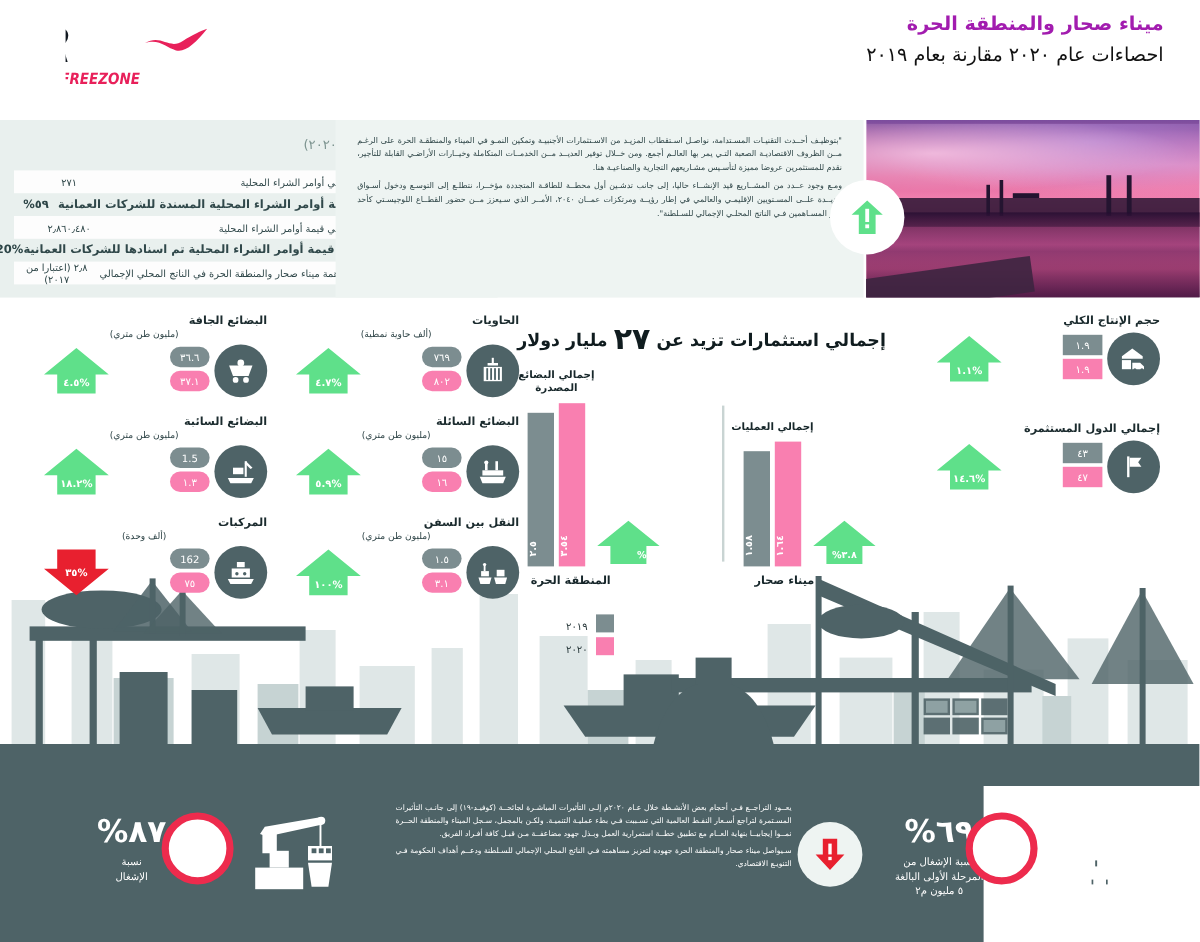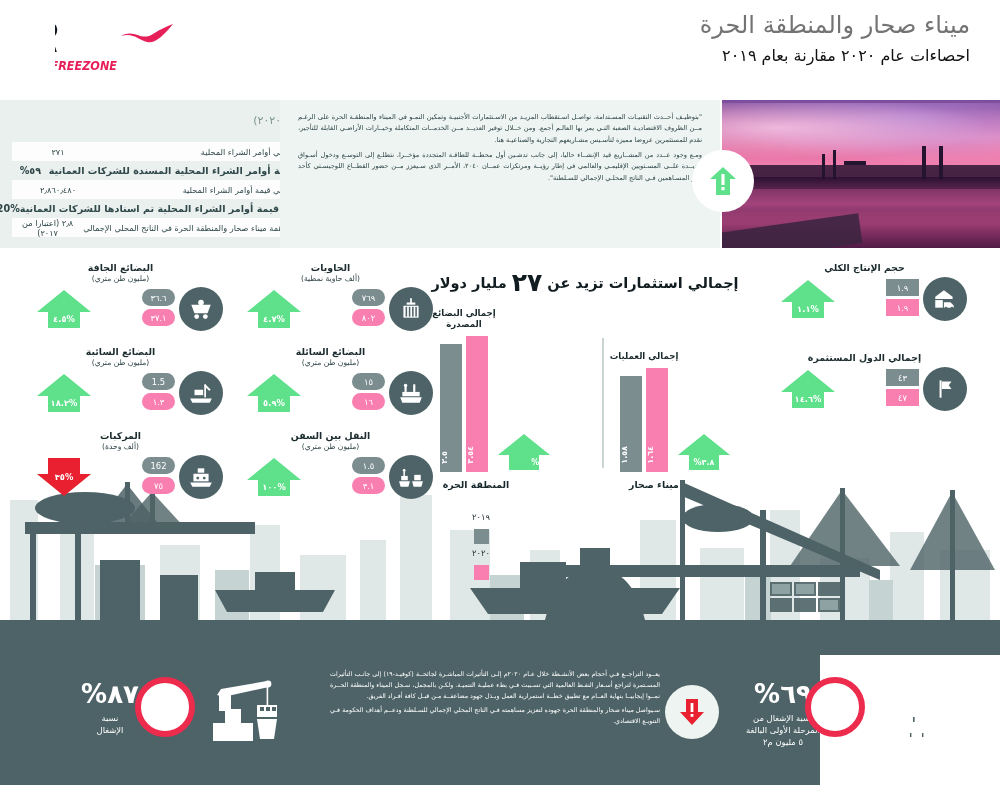--- a/index.html
+++ b/index.html
@@ -8,21 +8,21 @@
     font-family: "DejaVu Sans", "Liberation Sans", sans-serif;
     background: #ffffff; overflow: hidden; position: relative;
   }
   .page { position: relative; width: 1000px; height: 785px; }
 
   
   .header { position: absolute; inset: 0 0 auto 0; height: 98px; background: #fff; }
   .logo-wrap { position: absolute; right: auto; left: 55px; top: 14px; width: 220px; height: 60px; }
   .logo-svg { width: 220px; height: 62px; display: block; }
   .title-block { position: absolute; left: auto; right: 30px; top: 10px; text-align: right; width: 560px; }
-  .main-title { font-size: 24px; font-weight: normal; color: #737373; letter-spacing: .5px; line-height: 1.25; }
+  .main-title { font-size: 16px; font-weight: bold; color: #a21caf; letter-spacing: .5px; line-height: 1.25; }
   .sub-title { font-size: 16px; color: #111; margin-top: 6px; letter-spacing: .3px; }
 
   
   .panel-added { position: absolute; left: 0; top: 100px; width: 415px; height: 148px; background: #e9f0ee; }
   .panel-added h3 { font-size: 11px; color: #7d9490; font-weight: normal; text-align: right; padding: 14px 22px 0 0; }
   .rows { position: absolute; right: 110px; left: 12px; top: 42px; }
   .row { display: flex; align-items: center; height: 19px; font-size: 8.2px; color: #30484a; }
   .row.alt { background: #fdfdfd; }
   .row.plain { background: transparent; }
   .row .label { flex: 1; text-align: right; padding-right: 8px; white-space: nowrap; }
@@ -52,21 +52,21 @@
      background: #3d2540; transform: rotate(-8deg); opacity: .9; }
   .badge-circle { position: absolute; left: 248px; top: 150px; width: 62px; height: 62px;
      background: #fff; border-radius: 50%; display: flex; align-items: center; justify-content: center; z-index: 5; }
 
   
   .skyline-bg { position: absolute; left: 0; top: 470px; width: 1000px; height: 185px; }
 
   
   .stat { position: absolute; width: 205px; height: 72px; }
   .stat .hd { text-align: center; }
-  .stat .hd .t { font-size: 9.4px; font-weight: bold; color: #1b2b2e; }
+  .stat .hd .t { font-size: 9.4px; font-weight: bold; color: #1b2b2e; text-align: right; }
   .stat .hd .u { font-size: 7.6px; color: #2c4245; margin-top: 1px; }
   .stat .body { position: relative; height: 46px; margin-top: 3px; display: flex;
      align-items: center; justify-content: flex-end; direction: ltr; }
   .arrow { width: 58px; height: 42px; position: relative; flex: 0 0 auto; }
   .arrow .av { position: absolute; inset: 0; }
   .arrow .pct { position: absolute; left: 0; right: 0; bottom: 6px; text-align: center;
      font-size: 8.4px; font-weight: bold; color: #fff; }
   .bars { flex: 0 0 auto; width: 78px; margin: 0 4px; }
   .bar { height: 17px; border-radius: 9px; display: flex; align-items: center;
      justify-content: center; color: #fff; font-size: 8.4px; font-weight: normal; margin-bottom: 3px; margin-left: 45px; }
@@ -91,21 +91,21 @@
   .col { width: 22px; position: relative; }
   .col .lab { position: absolute; bottom: 8px; left: 0; right: 0; text-align: center;
      color: #fff; font-size: 8px; font-weight: bold;
      writing-mode: vertical-rl; transform: rotate(180deg); margin: 0 auto; }
   .col.g { background: #7c8d90; }
   .col.p { background: #f97fb0; }
   .grp .xlab { position: absolute; top: 100%; left: 50%; transform: translateX(-50%);
      margin-top: 7px; font-size: 9.4px; font-weight: bold; color: #16262a; white-space: nowrap; }
   .grp .uparrow { position: absolute; bottom: 0; width: 56px; height: 40px; }
   .legend { position: absolute; left: 472px; top: 512px; }
-  .legend .li { display: flex; align-items: center; gap: 7px; margin-bottom: 4px; direction: ltr; flex-direction: column; }
+  .legend .li { display: flex; align-items: flex-end; gap: 7px; margin-bottom: 4px; direction: ltr; }
   .legend .sw { width: 15px; height: 15px; }
   .legend .sw.g { background: #7c8d90; }
   .legend .sw.p { background: #f97fb0; }
   .legend .tx { font-size: 8.4px; color: #1d2d30; }
 
   
   .band { position: absolute; left: 0; bottom: 0; width: 820px; height: 130px; background: #4e6367; }
   .kpi { position: absolute; top: 24px; color: #fff; text-align: center; }
   .kpi .num { font-size: 26px; font-weight: bold; letter-spacing: 1px; }
   .kpi .cap { font-size: 8.4px; line-height: 1.45; margin-top: 3px; }

